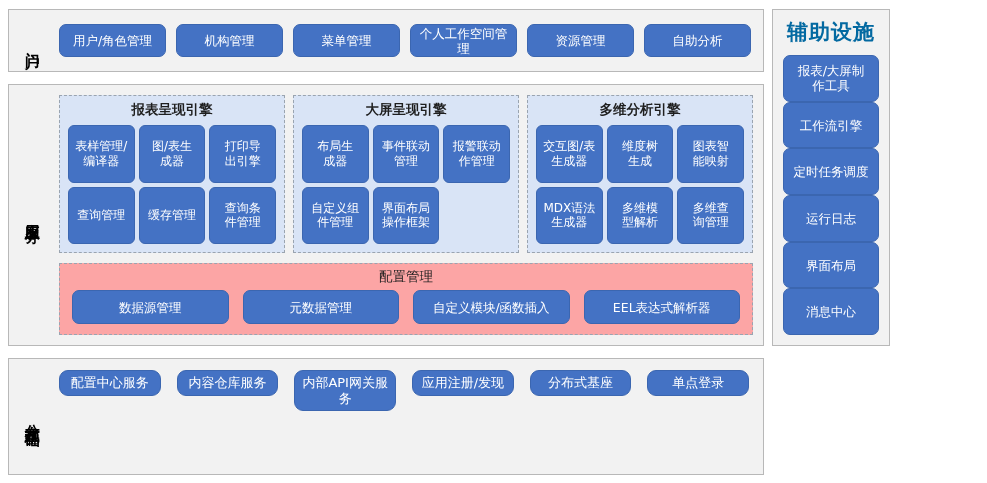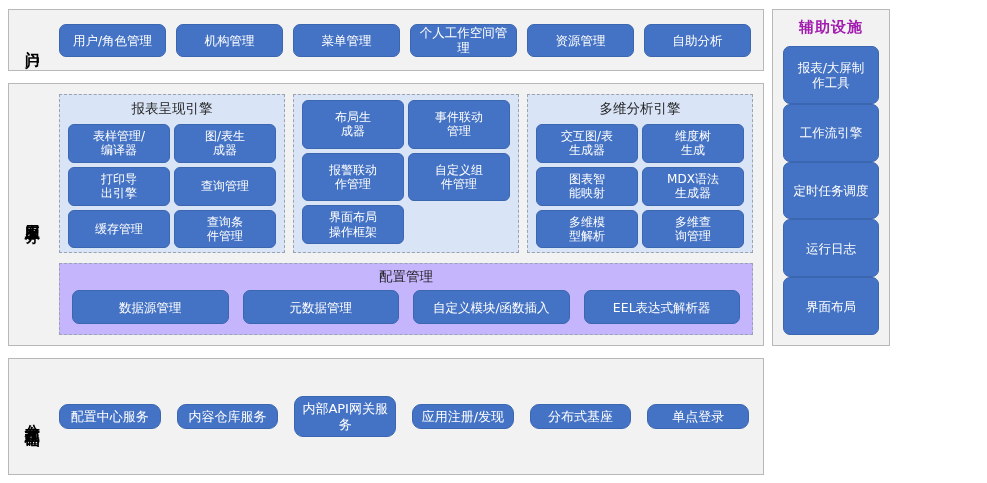--- a/index.html
+++ b/index.html
@@ -116,41 +116,41 @@
     padding: 5px 8px 8px 8px;
     display: flex;
     flex-direction: column;
     min-width: 0;
   }
   .engine-title {
     text-align: center;
     font-size: 13.5px;
     color: #1f1f1f;
     margin-bottom: 6px;
-    font-weight: 400;
+    font-weight: 700;
   }
   .engine-grid {
     flex: 1 1 auto;
     display: grid;
-    grid-template-columns: repeat(2, 1fr);
+    grid-template-columns: repeat(3, 1fr);
     grid-template-rows: repeat(2, 1fr);
     gap: 4px;
     min-height: 0;
   }
   .cell-btn {
     font-size: 12px;
     border-radius: 6px;
     min-width: 0;
   }
 
   
   .config {
     flex: 0 0 auto;
     border: 1px dashed #9aa4b0;
-    background: #c4b5fd;
+    background: #fca5a5;
     box-sizing: border-box;
     padding: 4px 12px 10px 12px;
     height: 72px;
     display: flex;
     flex-direction: column;
   }
   .config-title {
     text-align: center;
     font-size: 13.5px;
     color: #1f1f1f;
@@ -172,21 +172,21 @@
 
   
   .dist {
     height: 117px;
     flex: 0 0 auto;
   }
   .dist-body {
     flex: 1;
     display: flex;
     gap: 16px;
-    align-items: center;
+    align-items: flex-start;
     padding: 11px 14px 11px 4px;
     box-sizing: border-box;
   }
   .dist-btn {
     flex: 1 1 0;
     font-size: 13px;
     border-radius: 9px;
     min-width: 0;
   }
 
@@ -197,23 +197,23 @@
     border: 1px solid #b8b8b8;
     background: #f2f2f2;
     box-sizing: border-box;
     padding: 8px 10px 10px 10px;
     display: flex;
     flex-direction: column;
     height: 337px;
   }
   .aux-title {
     text-align: center;
-    font-size: 15px;
+    font-size: 21px;
     font-weight: bold;
-    color: #a21caf;
+    color: #0369a1;
     margin-bottom: 9px;
     letter-spacing: 1px;
   }
   .aux-list {
     flex: 1 1 auto;
     display: flex;
     flex-direction: column;
   }
   .aux-btn {
     flex: 1 1 0;
@@ -257,20 +257,21 @@
               <div class="btn cell-btn">打印导
 出引擎</div>
               <div class="btn cell-btn">查询管理</div>
               <div class="btn cell-btn">缓存管理</div>
               <div class="btn cell-btn">查询条
 件管理</div>
             </div>
           </div>
 
           <div class="engine">
+            <div class="engine-title">大屏呈现引擎</div>
             <div class="engine-grid">
               <div class="btn cell-btn">布局生
 成器</div>
               <div class="btn cell-btn">事件联动
 管理</div>
               <div class="btn cell-btn">报警联动
 作管理</div>
               <div class="btn cell-btn">自定义组
 件管理</div>
               <div class="btn cell-btn">界面布局
@@ -327,16 +328,17 @@
 
   <div class="aux">
     <div class="aux-title">辅助设施</div>
     <div class="aux-list">
       <div class="btn aux-btn">报表/大屏制
 作工具</div>
       <div class="btn aux-btn">工作流引擎</div>
       <div class="btn aux-btn">定时任务调度</div>
       <div class="btn aux-btn">运行日志</div>
       <div class="btn aux-btn">界面布局</div>
+      <div class="btn aux-btn">消息中心</div>
     </div>
   </div>
 
 </div>
 
 </body></html>

